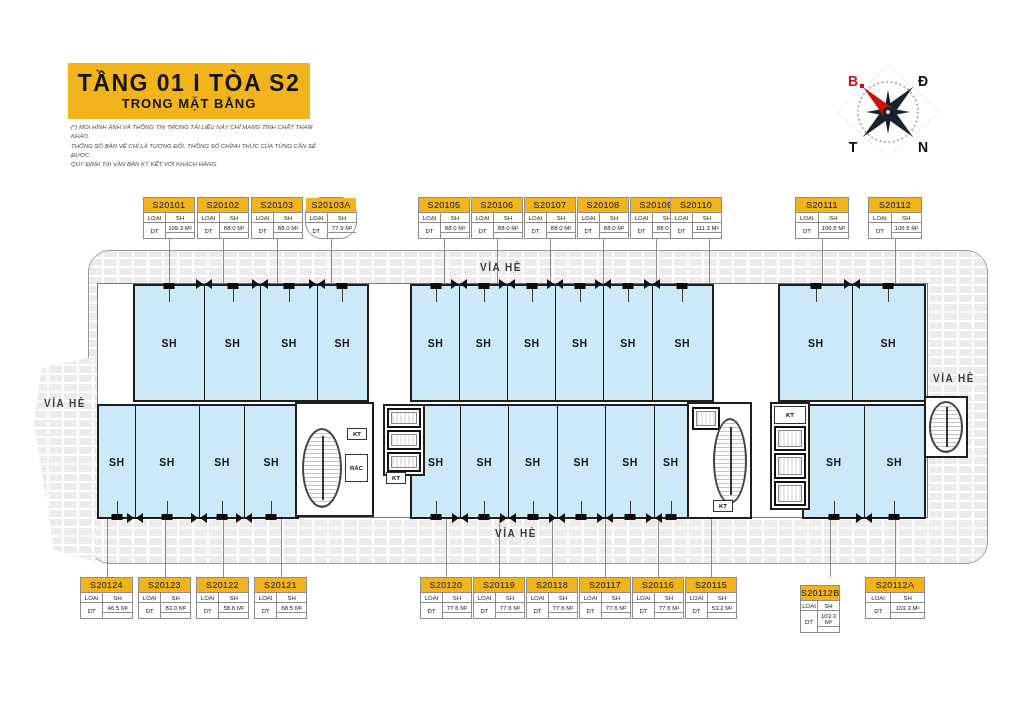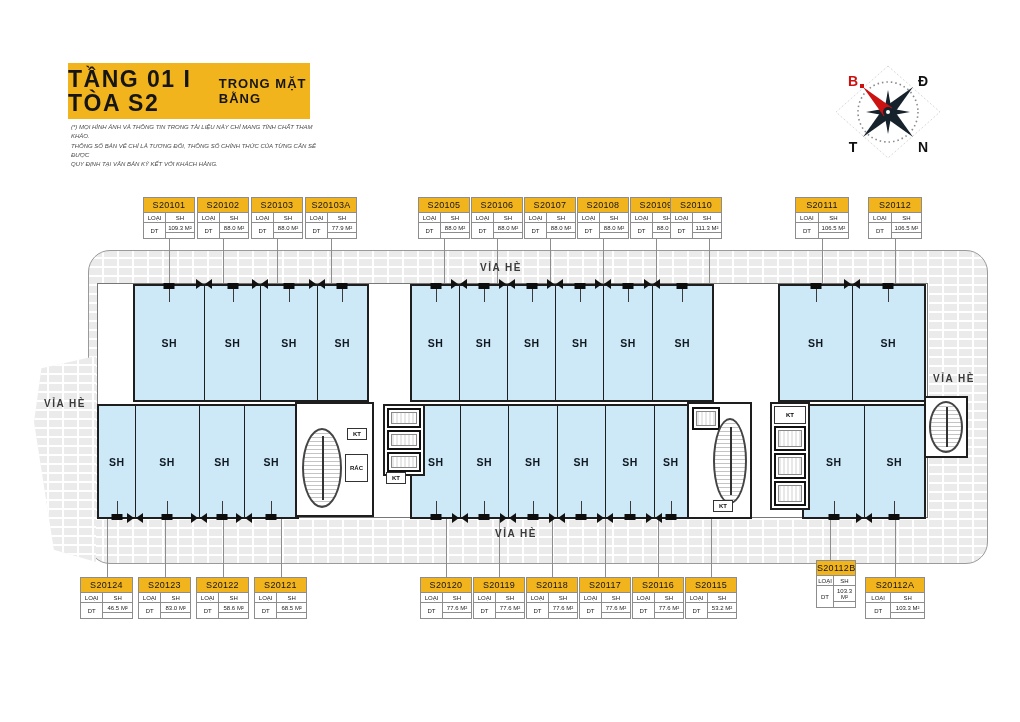--- a/index.html
+++ b/index.html
@@ -1,20 +1,20 @@
 <!DOCTYPE html>
 <html><head>
 <meta charset="utf-8">
 <style>
   html,body{margin:0;padding:0;background:#fff;}
   #stage{position:relative;width:1020px;height:722px;background:#fff;overflow:hidden;
          font-family:"Liberation Sans",sans-serif;}
   
   .title-box{position:absolute;left:68px;top:63px;width:242px;height:56px;background:#F2B41C;
-             display:flex;flex-direction:row;align-items:center;justify-content:center;}
+             display:flex;flex-direction:column;align-items:center;justify-content:center;}
   .title-l1{font-size:23px;font-weight:900;color:#151515;letter-spacing:1.5px;line-height:1.05;}
   .title-l2{font-size:13px;font-weight:bold;color:#151515;letter-spacing:1px;}
   .disclaimer{position:absolute;left:71px;top:123px;width:260px;font-size:6px;font-style:italic;
               color:#4a4a4a;line-height:1.55;}
   
   .compass{position:absolute;left:832px;top:60px;width:112px;height:104px;}
   
   .sidewalk{position:absolute;background-color:#EBEBEB;
     background-image:repeating-linear-gradient(0deg,rgba(0,0,0,0) 0 7px,#ffffff 7px 9px),
                      repeating-linear-gradient(90deg,rgba(0,0,0,0) 0 13px,#ffffff 13px 15px);}
@@ -399,21 +399,21 @@
         </div>
         <div class="urow urow2">
           <div class="k">DT</div>
           <div class="vwrap">
             <div class="val">88.0 M²</div>
             <div class="blank"></div>
           </div>
         </div>
       </div>
       <div class="leader" style="left: 331px; top: 237px; height: 47px;"></div>
-      <div class="unit-card" style="left: 305px; top: 197px; width: 52px;">
+      <div class="unit-card" style="left: 305px; top: 197px; width: 52px; border-radius: 17px;">
         <div class="code">S20103A</div>
         <div class="urow urow1">
           <div class="k">LOẠI</div>
           <div class="v">SH</div>
         </div>
         <div class="urow urow2">
           <div class="k">DT</div>
           <div class="vwrap">
             <div class="val">77.9 M²</div>
             <div class="blank"></div>
@@ -684,21 +684,21 @@
         </div>
         <div class="urow urow2">
           <div class="k">DT</div>
           <div class="vwrap">
             <div class="val">53.2 M²</div>
             <div class="blank"></div>
           </div>
         </div>
       </div>
       <div class="leader" style="left: 830px; top: 515px; height: 62px;"></div>
-      <div class="unit-card" style="left: 800px; top: 560px; width: 40px; margin-left: 16px;">
+      <div class="unit-card" style="left: 800px; top: 585px; width: 40px;">
         <div class="code">S20112B</div>
         <div class="urow urow1">
           <div class="k">LOẠI</div>
           <div class="v">SH</div>
         </div>
         <div class="urow urow2">
           <div class="k">DT</div>
           <div class="vwrap">
             <div class="val">103.3 M²</div>
             <div class="blank"></div>

